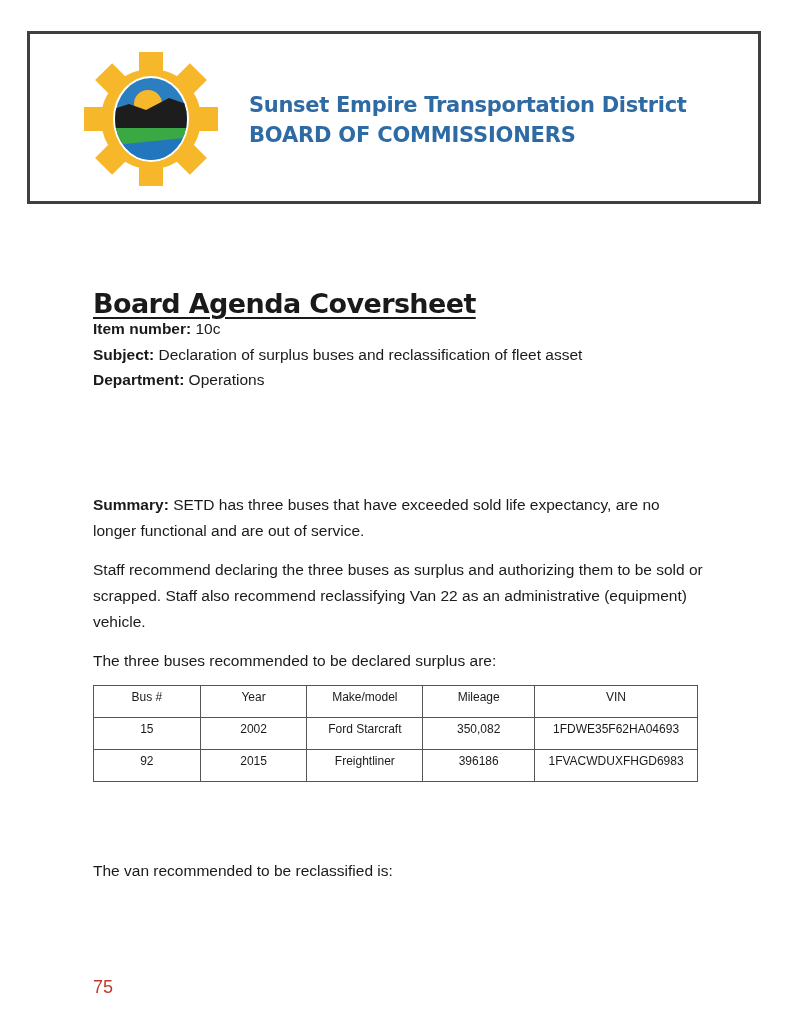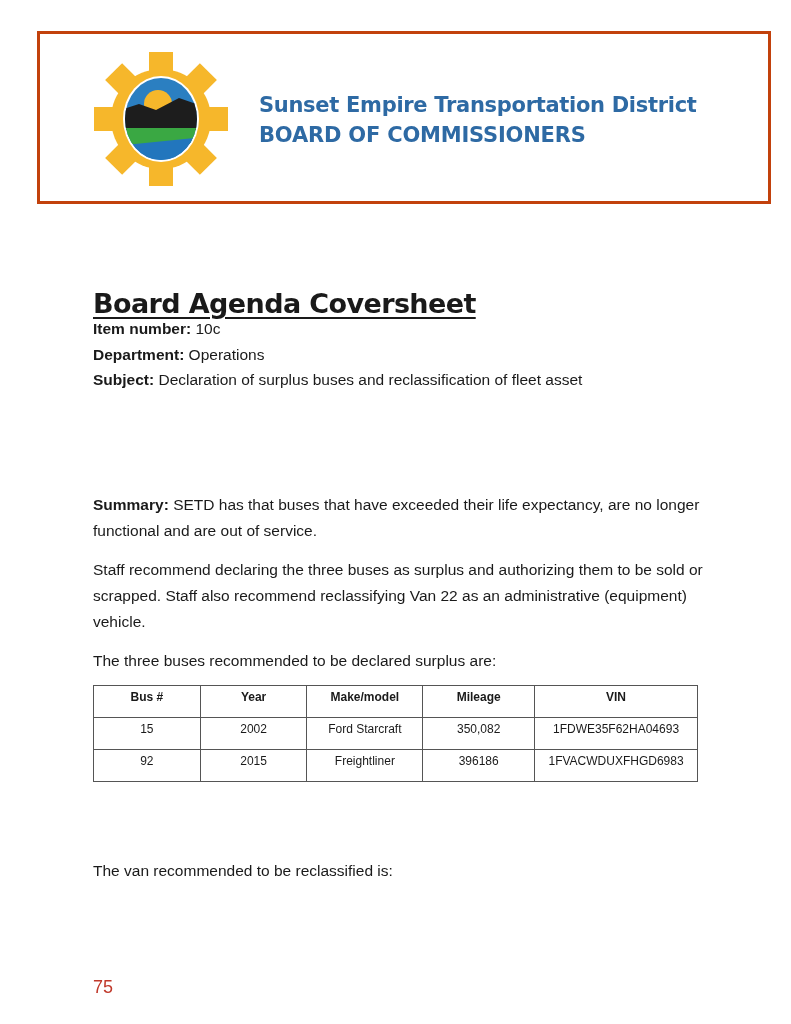--- a/index.html
+++ b/index.html
@@ -1,39 +1,39 @@
 <!DOCTYPE html>
 <html><head>
   <meta charset="utf-8">
   <style>
     html, body { margin: 0; padding: 0; background: #ffffff; }
     body { width: 791px; height: 1024px; position: relative; overflow: hidden;
            font-family: "Liberation Sans", sans-serif; color: #1a1a1a; }
-    .header-box { position: absolute; left: 37px; top: 31px; width: 734px; height: 173px;
-                  border: 3px solid #c2410c; box-sizing: border-box; background: #fff; }
+    .header-box { position: absolute; left: 27px; top: 31px; width: 734px; height: 173px;
+                  border: 3px solid #404040; box-sizing: border-box; background: #fff; }
     .logo { position: absolute; left: 54px; top: 18px; width: 134px; height: 134px; }
     .org { position: absolute; left: 219px; top: 56px; color: #2e6aa4; font-weight: bold;
            font-family: "DejaVu Sans", sans-serif; }
     .org .l1 { font-size: 21px; letter-spacing: -0.3px; line-height: 30px; }
     .org .l2 { font-size: 21px; letter-spacing: -0.2px; line-height: 30px; }
     .title { position: absolute; left: 93px; top: 262px; font-size: 27px; font-weight: bold;
              text-decoration: underline; text-underline-offset: 4px; text-decoration-thickness: 2px;
              font-family: "DejaVu Sans", sans-serif; letter-spacing: -0.6px; margin-top: 26px; }
     .meta { position: absolute; left: 93px; top: 316px; font-size: 15.5px; line-height: 25.5px; }
     .meta b { font-weight: bold; }
     .para { position: absolute; left: 93px; font-size: 15.5px; line-height: 26px; width: 610px; }
     .p1 { top: 492px; }
     .p2 { top: 557px; }
     .p3 { top: 648px; }
     .p4 { top: 858px; }
     table.buses { position: absolute; left: 93px; top: 685px; width: 605px; border-collapse: collapse;
                   font-size: 12px; }
     table.buses th, table.buses td { border: 1px solid #555; text-align: center; height: 32px;
                   vertical-align: top; padding-top: 4px; box-sizing: border-box; }
-    table.buses th { font-weight: bold; margin-top: 8px; }
+    table.buses th { font-weight: normal; margin-top: 8px; }
     .pagenum { position: absolute; left: 93px; top: 977px; font-size: 18px; color: #c0392b; }
   </style>
 </head>
 <body>
 
 <div class="header-box">
   <svg class="logo" viewBox="0 0 134 134">
     <g fill="#f6b72b">
       <circle cx="67" cy="67" r="50"></circle>
       <rect x="55" y="0" width="24" height="26"></rect>
@@ -62,25 +62,25 @@
   <div class="org">
     <div class="l1">Sunset Empire Transportation District</div>
     <div class="l2">BOARD OF COMMISSIONERS</div>
   </div>
 </div>
 
 <div class="title">Board Agenda Coversheet</div>
 
 <div class="meta">
   <div><b>Item number:</b> <span>10c</span></div>
+  <div><b>Subject:</b> <span>Declaration of surplus buses and reclassification of fleet asset</span></div>
   <div><b>Department:</b> <span>Operations</span></div>
-  <div><b>Subject:</b> <span>Declaration of surplus buses and reclassification of fleet asset</span></div>
 </div>
 
-<div class="para p1"><b>Summary:</b> <span>SETD has that buses that have exceeded their life expectancy, are no longer functional and are out of service.</span></div>
+<div class="para p1"><b>Summary:</b> <span>SETD has three buses that have exceeded sold life expectancy, are no longer functional and are out of service.</span></div>
 
 <div class="para p2">Staff recommend declaring the three buses as surplus and authorizing them to be sold or scrapped. Staff also recommend reclassifying Van 22 as an administrative (equipment) vehicle.</div>
 
 <div class="para p3">The three buses recommended to be declared surplus are:</div>
 
 <table class="buses">
   <colgroup>
     <col style="width:107px">
       <col style="width:107px">
       <col style="width:116px">

